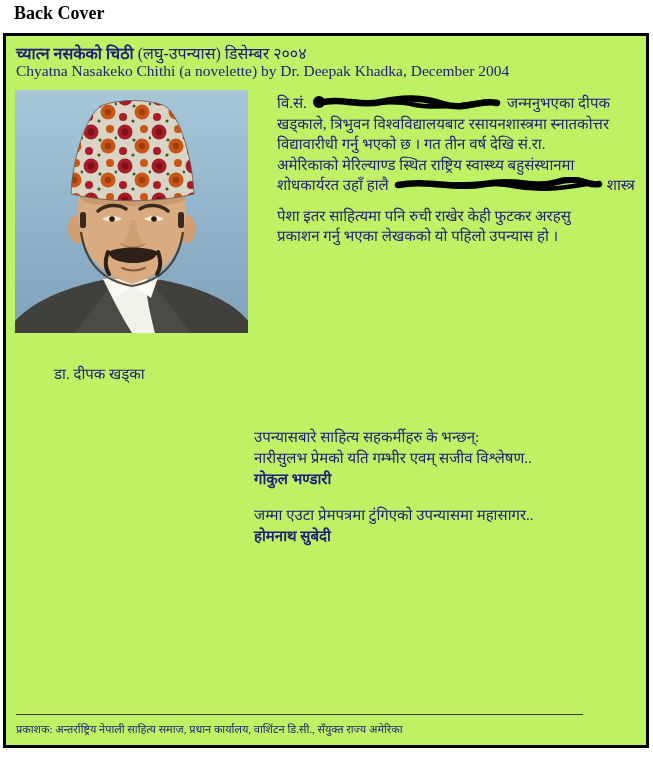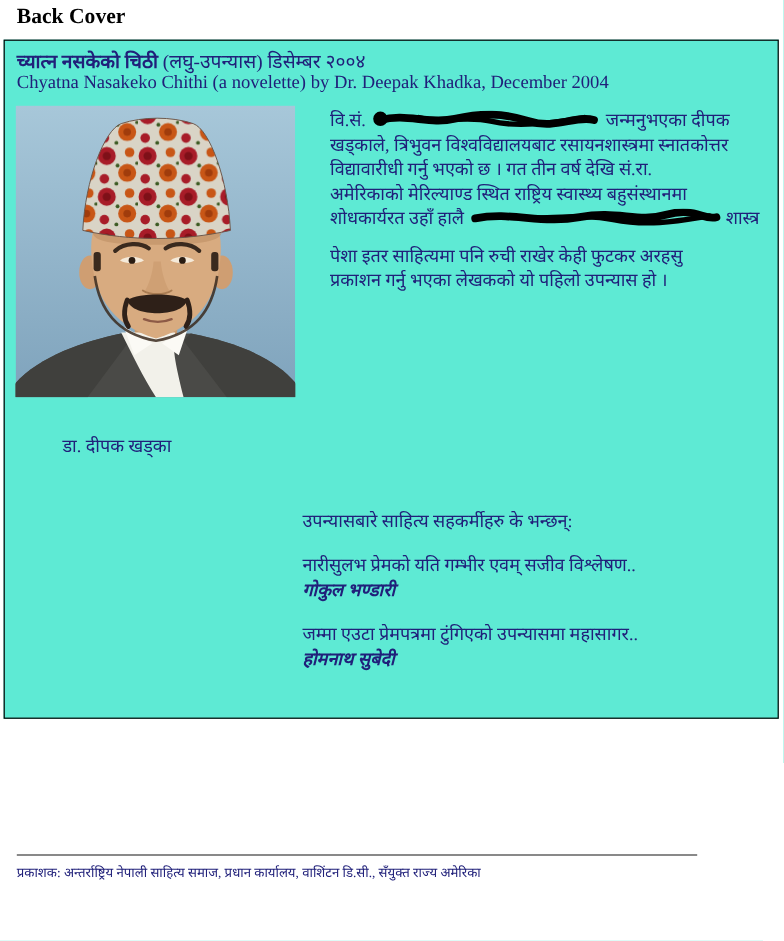--- a/index.html
+++ b/index.html
@@ -9,24 +9,24 @@
     font-family:"Liberation Serif", serif;
     position:relative;
     overflow:hidden;
   }
   .page-heading {
     position:absolute; left:14px; top:3px;
     font-size:18px; font-weight:bold; color:#000000;
   }
   .cover-box {
     position:absolute; left:3px; top:33px;
-    width:646px; height:566px;
-    border:1px solid #000000;
+    width:646px; height:715px;
+    border:3px solid #000000;
     box-sizing:border-box;
-    background:#5eead4;
+    background:#bef264;
   }
   .np { color:#20207a; }
   .title-np {
     position:absolute; left:10px; top:6px;
     font-size:16px; color:#20207a; white-space:nowrap;
   }
   .title-np .b { font-weight:bold; }
   .title-en {
     position:absolute; left:10px; top:26px;
     font-size:15.5px; color:#20207a; white-space:nowrap;
@@ -46,24 +46,24 @@
   }
   .bio-line { white-space:nowrap;margin-left:21px; }
   .para-gap { height:10px; }
   .scribble {
     display:inline-block; vertical-align:-2px; margin:0 4px;
   }
   .quotes {
     position:absolute; left:248px; top:391px;
     font-size:15px; line-height:21px; color:#20207a;
   }
-  .quotes-intro { margin-bottom:16px; white-space:nowrap; }
+  .quotes-intro { white-space:nowrap; }
   .quote { margin-bottom:15px; }
   .quote-text { white-space:nowrap; }
-  .quote-author { font-weight:bold; white-space:nowrap;font-style:italic; }
+  .quote-author { font-weight:bold; white-space:nowrap; }
   .footer-rule {
     position:absolute; left:10px; top:678px; width:567px;
     border-top:1px solid #3c3c3c; height:0;
   }
   .publisher {
     position:absolute; left:10px; top:685px;
     font-size:11px; color:#20207a; white-space:nowrap;text-align:center;
   }
 </style>
 </head>

